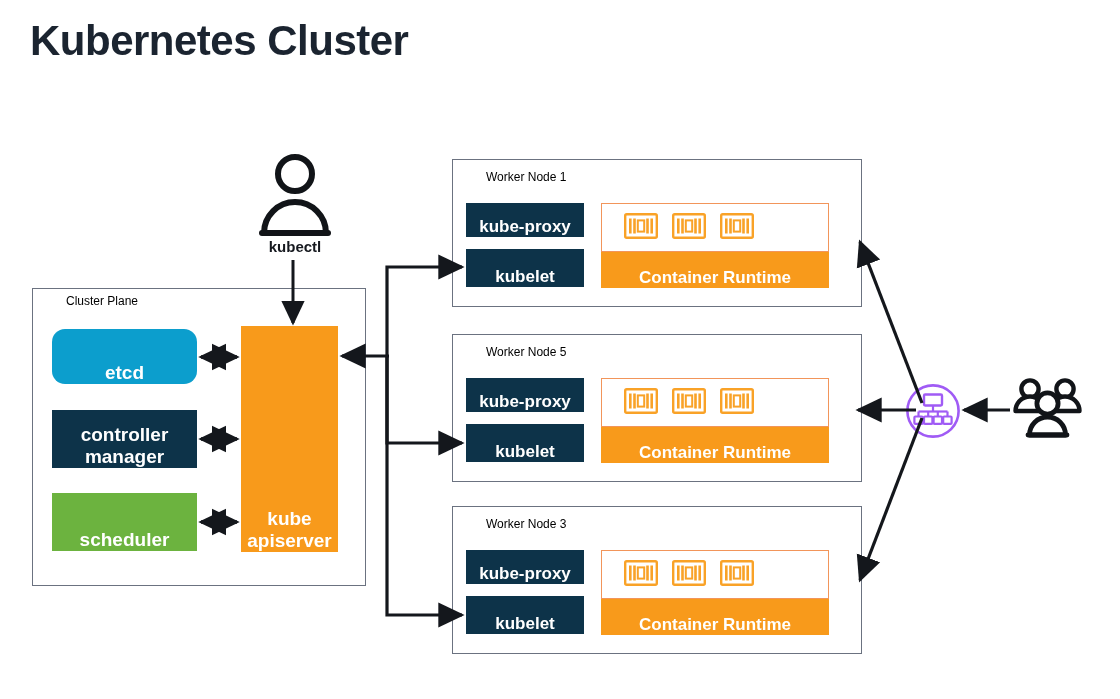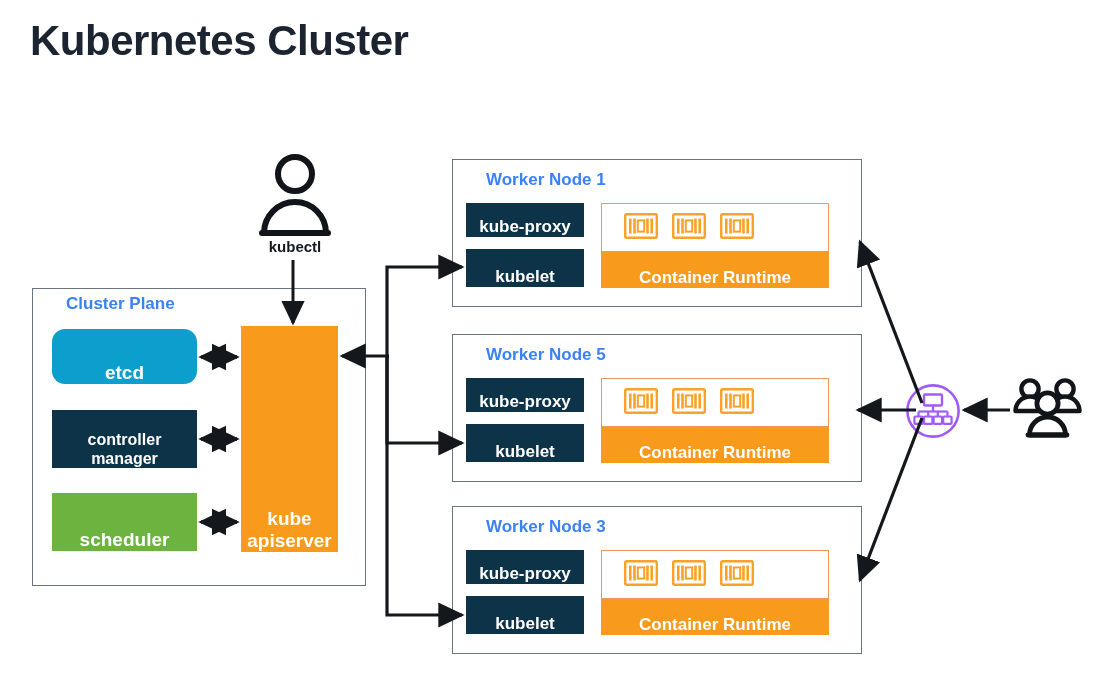--- a/index.html
+++ b/index.html
@@ -33,23 +33,23 @@
     line-height: 54px;
     white-space: nowrap;
   }
 
   
   .group-box {
     border: 1.6px solid #6b7280;
     background: transparent;
   }
   .group-label {
-    font-size: 17px;
-    font-weight: bold;
-    color: #3b82f6;
+    font-size: 12px;
+    font-weight: normal;
+    color: #000000;
     white-space: nowrap;
   }
 
   
   .block {
     display: flex;
     align-items: flex-end;
     justify-content: center;
     text-align: center;
     color: #ffffff;
@@ -98,21 +98,21 @@
     <div class="abs icon-label" style="left:0; top:86px; width:80px;">kubectl</div>
   </div>
 
   <div class="abs group-box" style="left:32px; top:284px; width:334px; height:298px;"></div>
   <div class="abs group-label" style="left:66px; top:290px;">Cluster Plane</div>
 
   <div class="abs block cyan" style="left:52px; top:325px; width:145px; height:55px; font-size:19px;">
     <span>etcd</span>
   </div>
 
-  <div class="abs block navy" style="left:52px; top:406px; width:145px; height:58px; font-size:16px;">
+  <div class="abs block navy" style="left:52px; top:406px; width:145px; height:58px; font-size:19px;">
     <span style="white-space:pre-line;">controller
 manager</span>
   </div>
 
   <div class="abs block green" style="left:52px; top:489px; width:145px; height:58px; font-size:19px;">
     <span>scheduler</span>
   </div>
 
   <div class="abs block orange" style="left:241px; top:322px; width:97px; height:226px; font-size:19px;">
     <span style="white-space:pre-line;">kube

